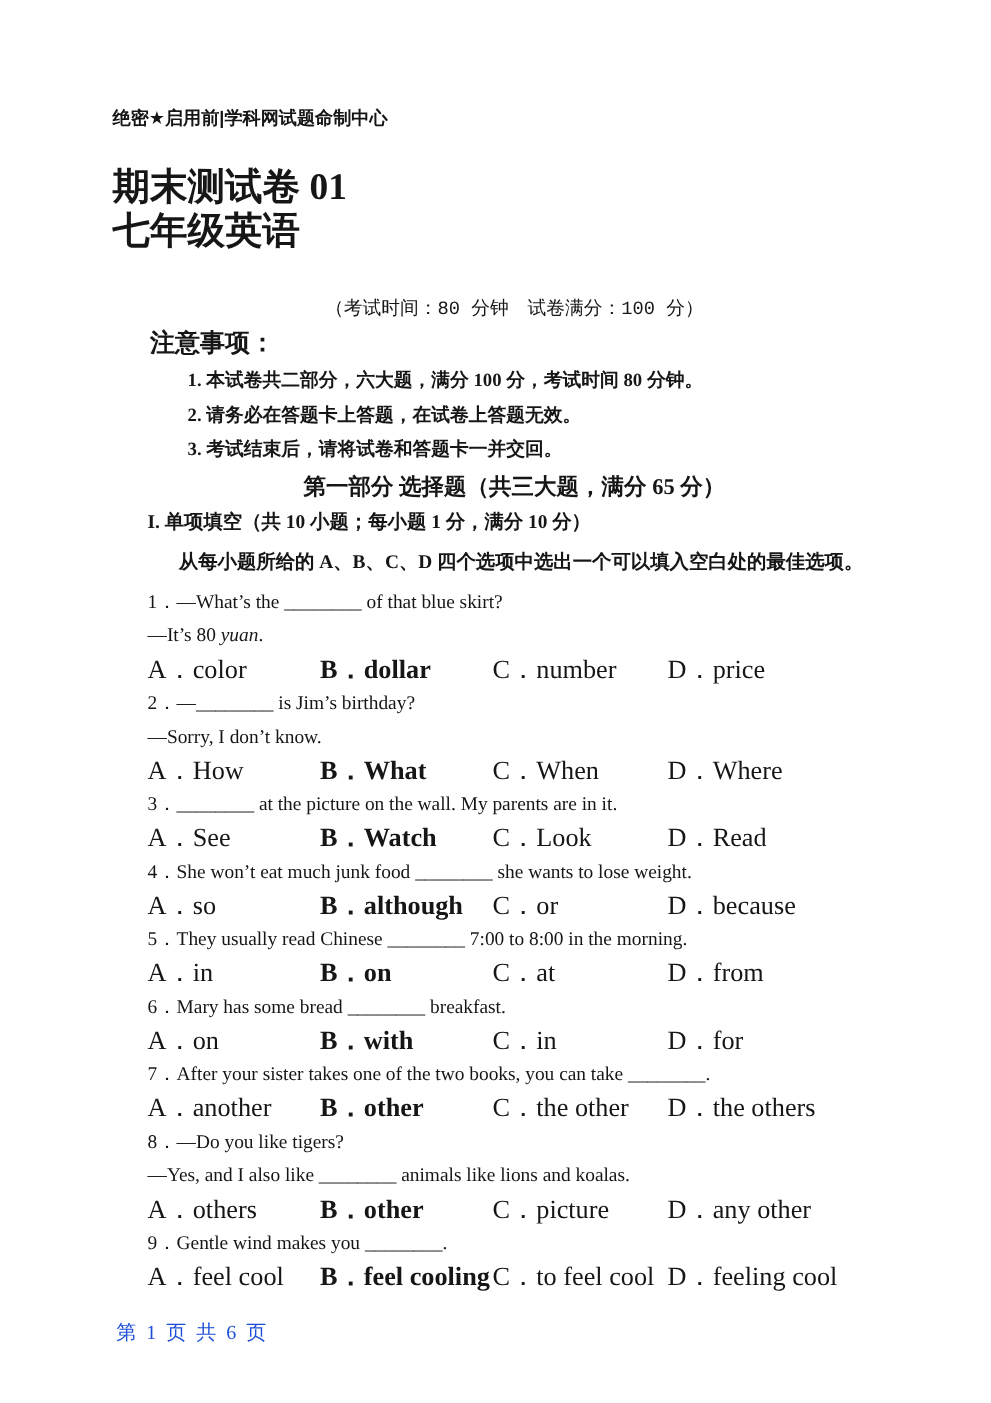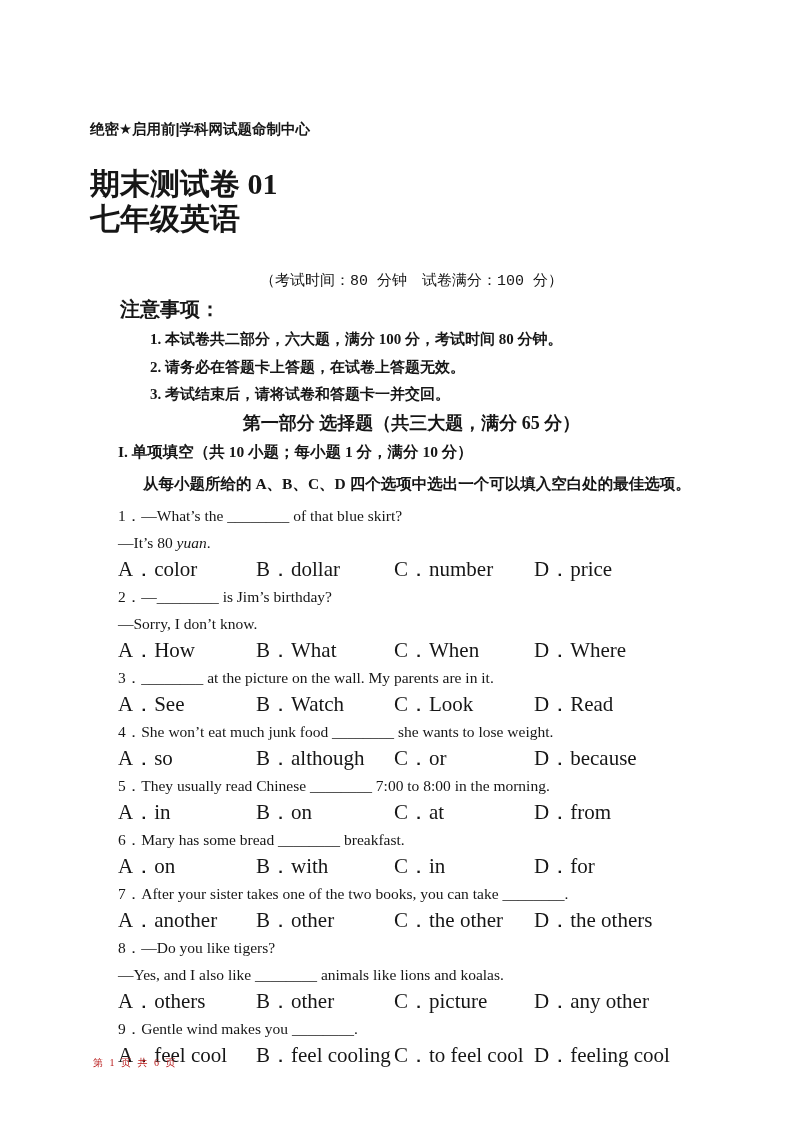--- a/index.html
+++ b/index.html
@@ -2,21 +2,21 @@
 <html><head>
 <meta charset="utf-8">
 <style>
   * { margin:0; padding:0; box-sizing:border-box; }
   html, body { background:#ffffff; }
   .page {
     position:relative; width:793px; height:1122px; background:#ffffff;
     color:#161616; overflow:hidden;
     font-family:"Liberation Serif","DejaVu Serif",serif;
   }
-  .content { padding:86px 60px 0 90px;margin-top:34px; }
+  .content { padding:86px 60px 0 90px; }
   .secrecy {
     font-family:"Liberation Sans","DejaVu Sans",sans-serif;
     font-weight:700; font-size:14.5px; line-height:18px;
   }
   .title-block { margin-top:28px; text-align:left; }
   .title { font-size:30px; font-weight:700; line-height:35px; }
   .exam-info { margin-top:36px; text-align:center; font-size:15px; line-height:20px;font-family:Liberation Mono, monospace; }
   .notes-title {
     margin-top:8px; margin-left:30px; font-weight:700; font-size:20px; line-height:19px;
     font-family:"Liberation Sans","DejaVu Sans",sans-serif;
@@ -24,27 +24,27 @@
   .notes { margin-top:7px; margin-left:60px; }
   .note { font-weight:700; font-size:15px; line-height:27.5px; }
   .part-title { margin-top:3px; text-align:center; font-weight:700; font-size:18px; line-height:22px; }
   .section-title { margin-top:8px; margin-left:28px; font-weight:700; font-size:15.5px; line-height:20px; }
   .instruction { margin-top:12px; margin-left:53px; font-weight:700; font-size:15.5px; line-height:20px; }
   .questions { margin-top:8px; margin-left:28px; }
   .q-line { font-size:15.5px; line-height:27px; white-space:pre; }
   .options { display:flex; line-height:27px; font-size:21px; }
   .opt { display:inline-block; }
   .opt-a { width:138px; }
-  .opt-b { width:138px; }
+  .opt-b { width:138px;font-weight:bold; }
   .opt-c { width:140px; }
   .opt-d { flex:1; }
   .it { font-style:italic; }
   .footer {
     position:absolute; left:93px; top:1056px;
-    font-size:10px; letter-spacing:2px; color:#b91c1c;
+    font-size:16px; letter-spacing:2px; color:#1d4ed8;
   }
 </style>
 </head>
 <body>
 
 <div class="page">
   <div class="content">
 
     <div class="secrecy">绝密★启用前|学科网试题命制中心</div>
 

